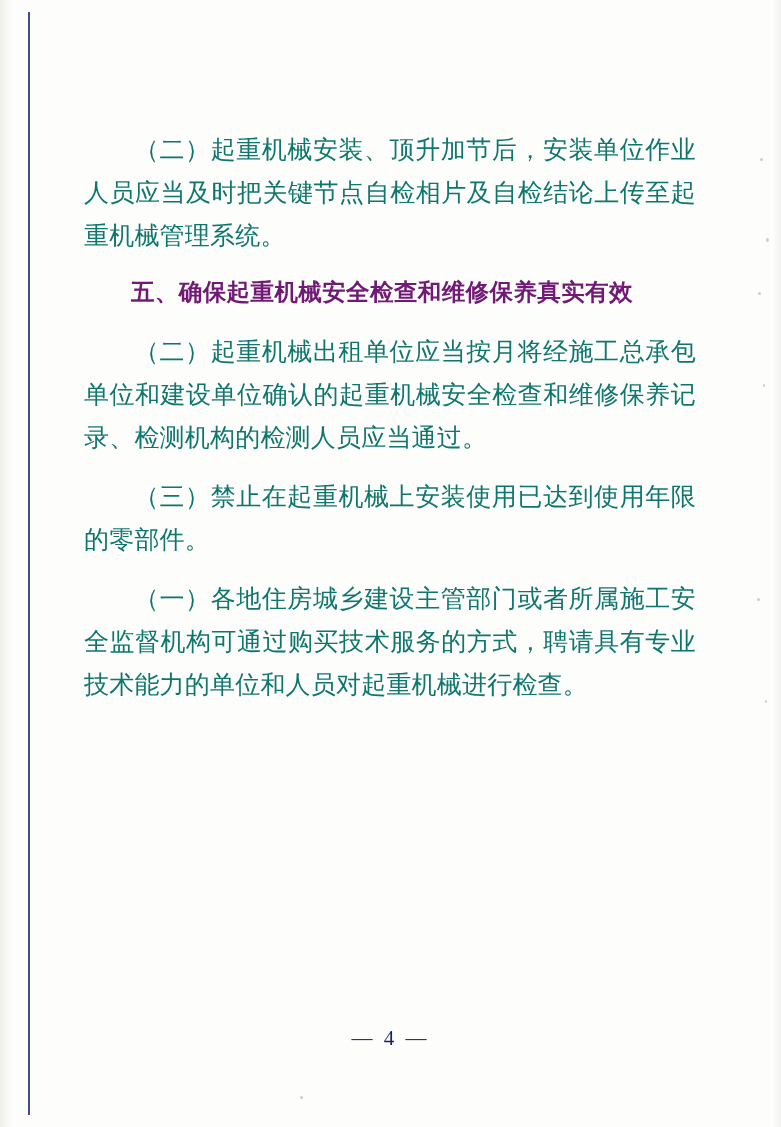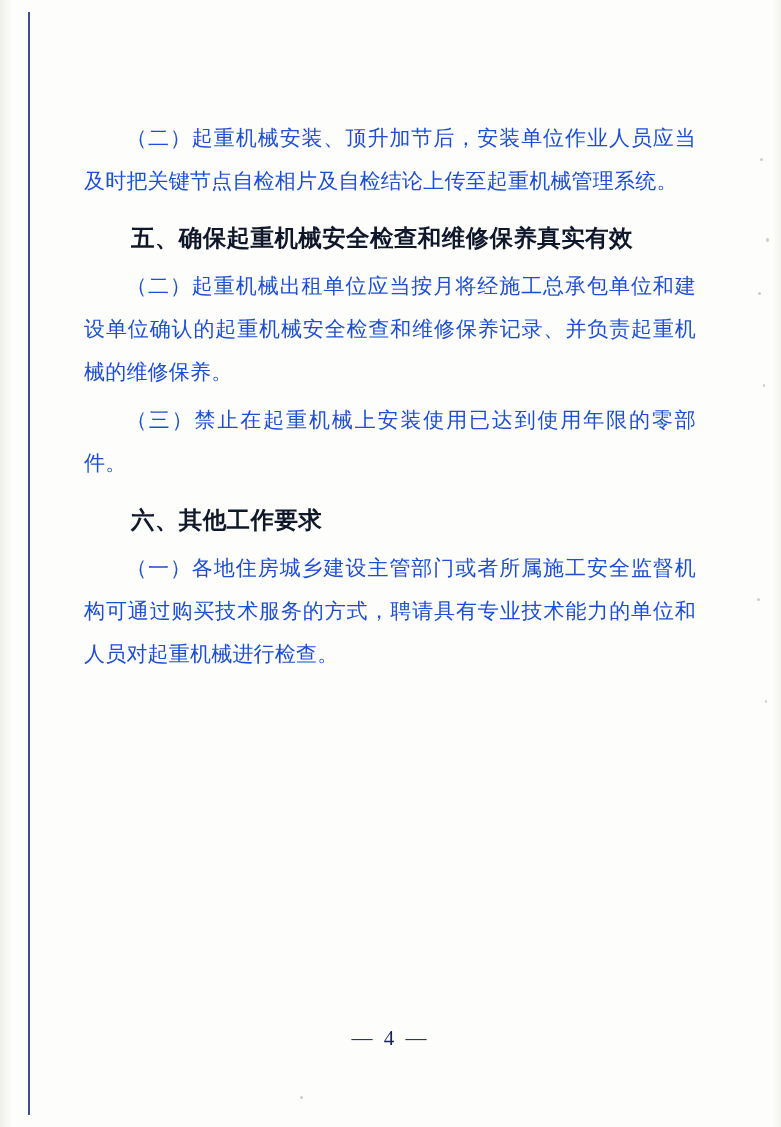--- a/index.html
+++ b/index.html
@@ -41,35 +41,35 @@
     background: #1c2f7c;
     opacity: 0.85;
   }
   .doc-body {
     position: absolute;
     left: 84px;
     top: 112px;
     width: 612px;
   }
   p.para {
-    margin: 5px 0 4px 0;
-    font-size: 21px;
+    margin: 16px 0 4px 0;
+    font-size: 25px;
     line-height: 43px;
-    color: #1d4ed8;
+    color: #0f766e;
     text-align: justify;
     text-justify: inter-ideograph;
     letter-spacing: 0.2px;
     text-indent: 2em;
     font-family: "Liberation Serif", "DejaVu Serif", serif;
   }
   p.heading {
     margin: 14px 0 4px 0;
     font-size: 23.5px;
     line-height: 43px;
-    color: #0f172a;
+    color: #701a75;
     font-weight: bold;
     text-indent: 2em;
     letter-spacing: 0.4px;
     font-family: "Liberation Sans", "DejaVu Sans", sans-serif;
   }
   .footer {
     position: absolute;
     left: 0;
     bottom: 76px;
     width: 100%;
@@ -101,24 +101,23 @@
   <div class="speck" style="left:757px; top:598px; width:3px; height:3px;"></div>
   <div class="speck" style="left:765px; top:700px; width:2px; height:3px;"></div>
   <div class="speck" style="left:300px; top:1096px; width:3px; height:3px;"></div>
 
   <div class="doc-body">
 
     <p class="para">（二）起重机械安装、顶升加节后，安装单位作业人员应当及时把关键节点自检相片及自检结论上传至起重机械管理系统。</p>
 
     <p class="heading">五、确保起重机械安全检查和维修保养真实有效</p>
 
-    <p class="para">（二）起重机械出租单位应当按月将经施工总承包单位和建设单位确认的起重机械安全检查和维修保养记录、并负责起重机械的维修保养。</p>
+    <p class="para">（二）起重机械出租单位应当按月将经施工总承包单位和建设单位确认的起重机械安全检查和维修保养记录、检测机构的检测人员应当通过。</p>
     <p class="para">（三）禁止在起重机械上安装使用已达到使用年限的零部件。</p>
 
-    <p class="heading">六、其他工作要求</p>
 
     <p class="para">（一）各地住房城乡建设主管部门或者所属施工安全监督机构可通过购买技术服务的方式，聘请具有专业技术能力的单位和人员对起重机械进行检查。</p>
 
   </div>
 
   <div class="footer">— 4 —</div>
 
 </div>
 
 </body></html>

